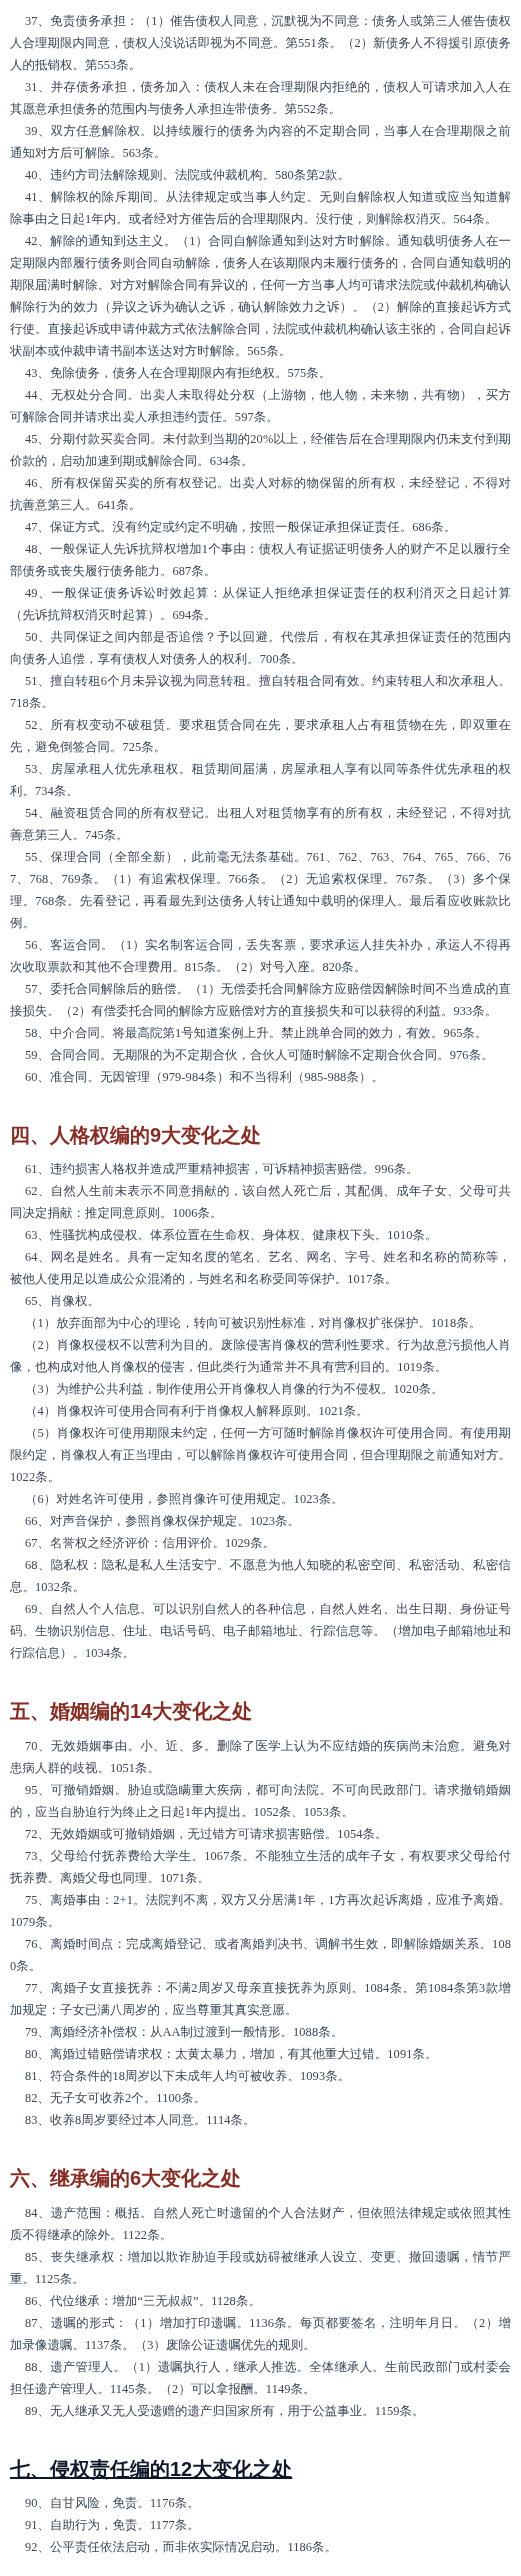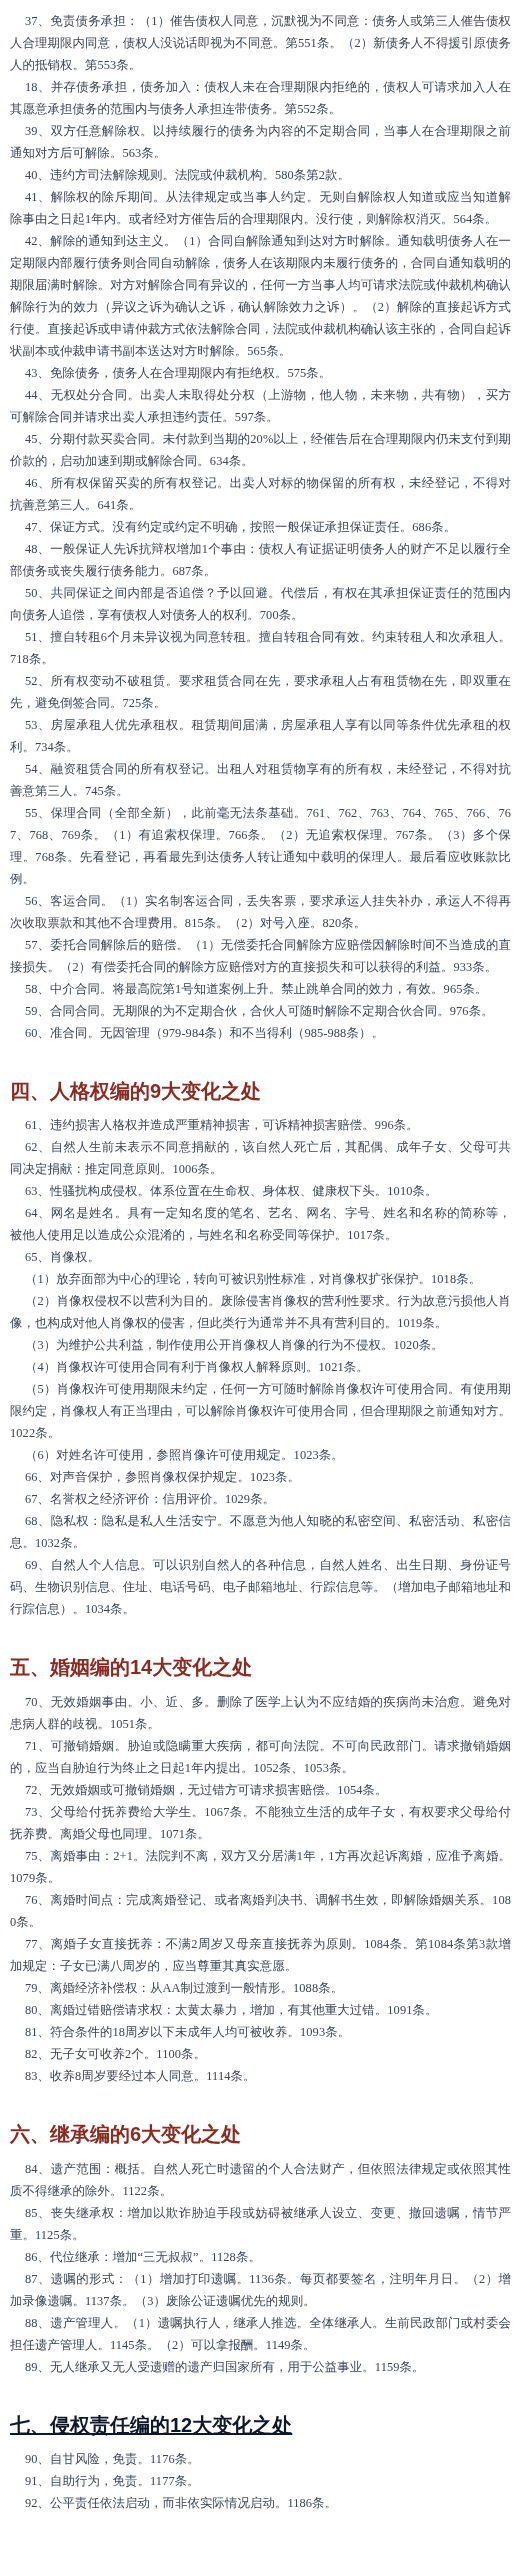--- a/index.html
+++ b/index.html
@@ -35,31 +35,32 @@
     font-family: "Liberation Sans", "DejaVu Sans", sans-serif;
   }
   .section:first-child .para:first-child { margin-top: 4px; }
 </style>
 </head>
 <body style="background: rgb(255, 255, 255);">
 
 <div class="page" id="doc-page" style="color: rgb(60, 70, 87);">
     <div class="section">
       <p class="para">37、免责债务承担：（1）催告债权人同意，沉默视为不同意：债务人或第三人催告债权人合理期限内同意，债权人没说话即视为不同意。第551条。（2）新债务人不得援引原债务人的抵销权。第553条。</p>
-      <p class="para">18、并存债务承担，债务加入：债权人未在合理期限内拒绝的，债权人可请求加入人在其愿意承担债务的范围内与债务人承担连带债务。第552条。</p>
+      <p class="para">31、并存债务承担，债务加入：债权人未在合理期限内拒绝的，债权人可请求加入人在其愿意承担债务的范围内与债务人承担连带债务。第552条。</p>
       <p class="para">39、双方任意解除权。以持续履行的债务为内容的不定期合同，当事人在合理期限之前通知对方后可解除。563条。</p>
       <p class="para">40、违约方司法解除规则。法院或仲裁机构。580条第2款。</p>
       <p class="para">41、解除权的除斥期间。从法律规定或当事人约定。无则自解除权人知道或应当知道解除事由之日起1年内。或者经对方催告后的合理期限内。没行使，则解除权消灭。564条。</p>
       <p class="para">42、解除的通知到达主义。（1）合同自解除通知到达对方时解除。通知载明债务人在一定期限内部履行债务则合同自动解除，债务人在该期限内未履行债务的，合同自通知载明的期限届满时解除。对方对解除合同有异议的，任何一方当事人均可请求法院或仲裁机构确认解除行为的效力（异议之诉为确认之诉，确认解除效力之诉）。（2）解除的直接起诉方式行使。直接起诉或申请仲裁方式依法解除合同，法院或仲裁机构确认该主张的，合同自起诉状副本或仲裁申请书副本送达对方时解除。565条。</p>
       <p class="para">43、免除债务，债务人在合理期限内有拒绝权。575条。</p>
       <p class="para">44、无权处分合同。出卖人未取得处分权（上游物，他人物，未来物，共有物），买方可解除合同并请求出卖人承担违约责任。597条。</p>
       <p class="para">45、分期付款买卖合同。未付款到当期的20%以上，经催告后在合理期限内仍未支付到期价款的，启动加速到期或解除合同。634条。</p>
       <p class="para">46、所有权保留买卖的所有权登记。出卖人对标的物保留的所有权，未经登记，不得对抗善意第三人。641条。</p>
       <p class="para">47、保证方式。没有约定或约定不明确，按照一般保证承担保证责任。686条。</p>
       <p class="para">48、一般保证人先诉抗辩权增加1个事由：债权人有证据证明债务人的财产不足以履行全部债务或丧失履行债务能力。687条。</p>
+      <p class="para">49、一般保证债务诉讼时效起算：从保证人拒绝承担保证责任的权利消灭之日起计算（先诉抗辩权消灭时起算）。694条。</p>
       <p class="para">50、共同保证之间内部是否追偿？予以回避。代偿后，有权在其承担保证责任的范围内向债务人追偿，享有债权人对债务人的权利。700条。</p>
       <p class="para">51、擅自转租6个月未异议视为同意转租。擅自转租合同有效。约束转租人和次承租人。718条。</p>
       <p class="para">52、所有权变动不破租赁。要求租赁合同在先，要求承租人占有租赁物在先，即双重在先，避免倒签合同。725条。</p>
       <p class="para">53、房屋承租人优先承租权。租赁期间届满，房屋承租人享有以同等条件优先承租的权利。734条。</p>
       <p class="para">54、融资租赁合同的所有权登记。出租人对租赁物享有的所有权，未经登记，不得对抗善意第三人。745条。</p>
       <p class="para">55、保理合同（全部全新），此前毫无法条基础。761、762、763、764、765、766、767、768、769条。（1）有追索权保理。766条。（2）无追索权保理。767条。（3）多个保理。768条。先看登记，再看最先到达债务人转让通知中载明的保理人。最后看应收账款比例。</p>
       <p class="para">56、客运合同。（1）实名制客运合同，丢失客票，要求承运人挂失补办，承运人不得再次收取票款和其他不合理费用。815条。（2）对号入座。820条。</p>
       <p class="para">57、委托合同解除后的赔偿。（1）无偿委托合同解除方应赔偿因解除时间不当造成的直接损失。（2）有偿委托合同的解除方应赔偿对方的直接损失和可以获得的利益。933条。</p>
       <p class="para">58、中介合同。将最高院第1号知道案例上升。禁止跳单合同的效力，有效。965条。</p>
       <p class="para">59、合同合同。无期限的为不定期合伙，合伙人可随时解除不定期合伙合同。976条。</p>
@@ -79,21 +80,21 @@
       <p class="para">（5）肖像权许可使用期限未约定，任何一方可随时解除肖像权许可使用合同。有使用期限约定，肖像权人有正当理由，可以解除肖像权许可使用合同，但合理期限之前通知对方。1022条。</p>
       <p class="para">（6）对姓名许可使用，参照肖像许可使用规定。1023条。</p>
       <p class="para">66、对声音保护，参照肖像权保护规定。1023条。</p>
       <p class="para">67、名誉权之经济评价：信用评价。1029条。</p>
       <p class="para">68、隐私权：隐私是私人生活安宁。不愿意为他人知晓的私密空间、私密活动、私密信息。1032条。</p>
       <p class="para">69、自然人个人信息。可以识别自然人的各种信息，自然人姓名、出生日期、身份证号码、生物识别信息、住址、电话号码、电子邮箱地址、行踪信息等。（增加电子邮箱地址和行踪信息）。1034条。</p>
     </div>
     <div class="section">
       <h2 class="section-heading" style="color: rgb(138, 43, 34);">五、婚姻编的14大变化之处</h2>
       <p class="para">70、无效婚姻事由。小、近、多。删除了医学上认为不应结婚的疾病尚未治愈。避免对患病人群的歧视。1051条。</p>
-      <p class="para">71、可撤销婚姻。胁迫或隐瞒重大疾病，都可向法院。不可向民政部门。请求撤销婚姻的，应当自胁迫行为终止之日起1年内提出。1052条、1053条。</p>
+      <p class="para">95、可撤销婚姻。胁迫或隐瞒重大疾病，都可向法院。不可向民政部门。请求撤销婚姻的，应当自胁迫行为终止之日起1年内提出。1052条、1053条。</p>
       <p class="para">72、无效婚姻或可撤销婚姻，无过错方可请求损害赔偿。1054条。</p>
       <p class="para">73、父母给付抚养费给大学生。1067条。不能独立生活的成年子女，有权要求父母给付抚养费。离婚父母也同理。1071条。</p>
       <p class="para">75、离婚事由：2+1。法院判不离，双方又分居满1年，1方再次起诉离婚，应准予离婚。1079条。</p>
       <p class="para">76、离婚时间点：完成离婚登记、或者离婚判决书、调解书生效，即解除婚姻关系。1080条。</p>
       <p class="para">77、离婚子女直接抚养：不满2周岁又母亲直接抚养为原则。1084条。第1084条第3款增加规定：子女已满八周岁的，应当尊重其真实意愿。</p>
       <p class="para">79、离婚经济补偿权：从AA制过渡到一般情形。1088条。</p>
       <p class="para">80、离婚过错赔偿请求权：太黄太暴力，增加，有其他重大过错。1091条。</p>
       <p class="para">81、符合条件的18周岁以下未成年人均可被收养。1093条。</p>
       <p class="para">82、无子女可收养2个。1100条。</p>
       <p class="para">83、收养8周岁要经过本人同意。1114条。</p>

